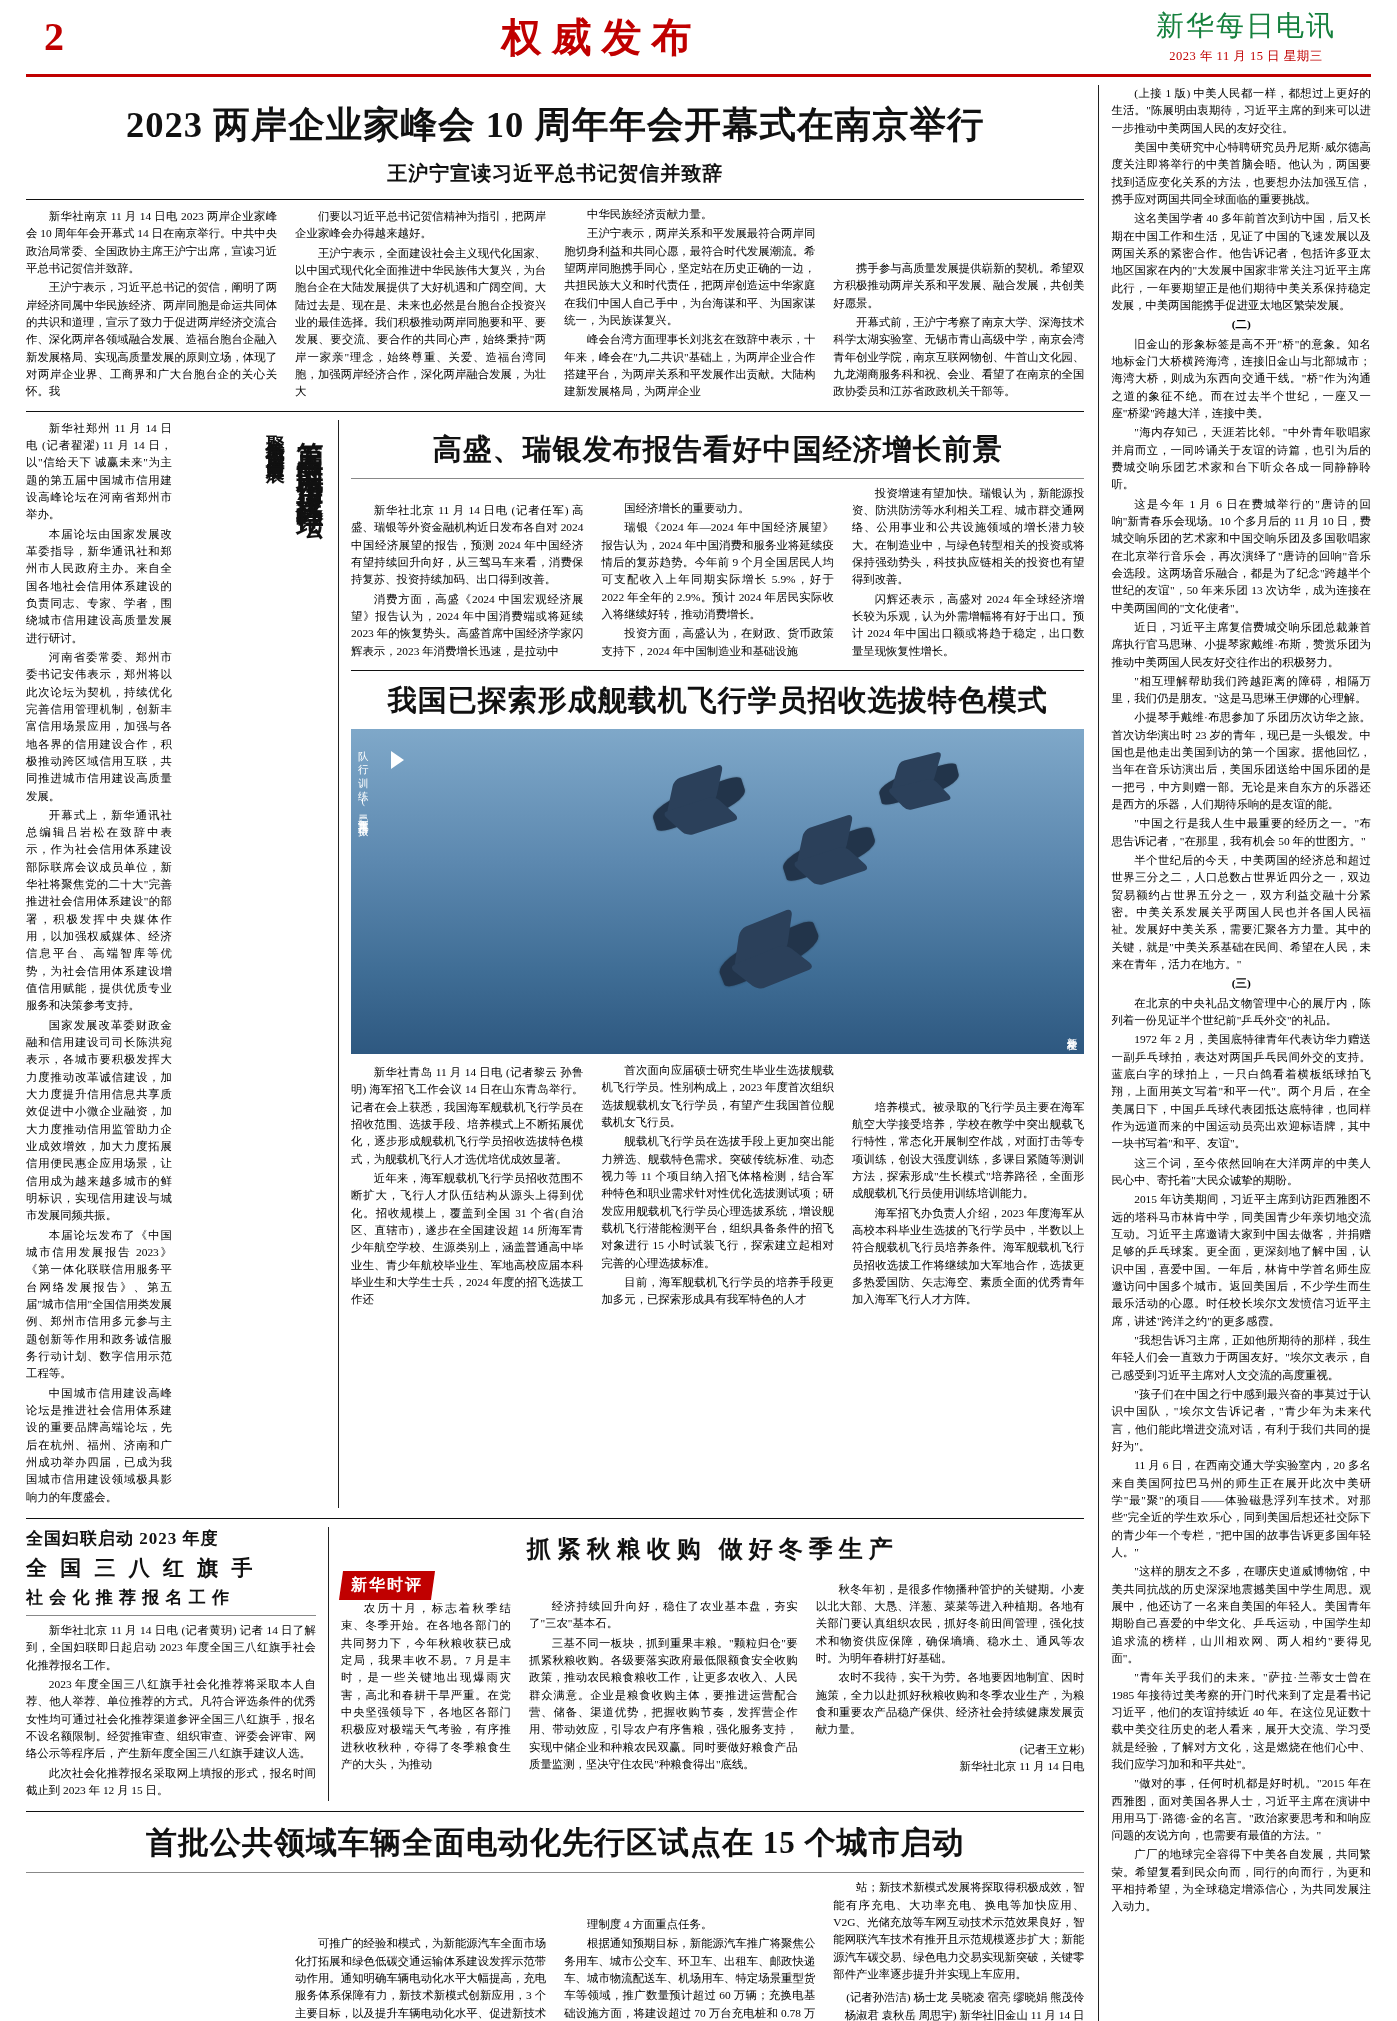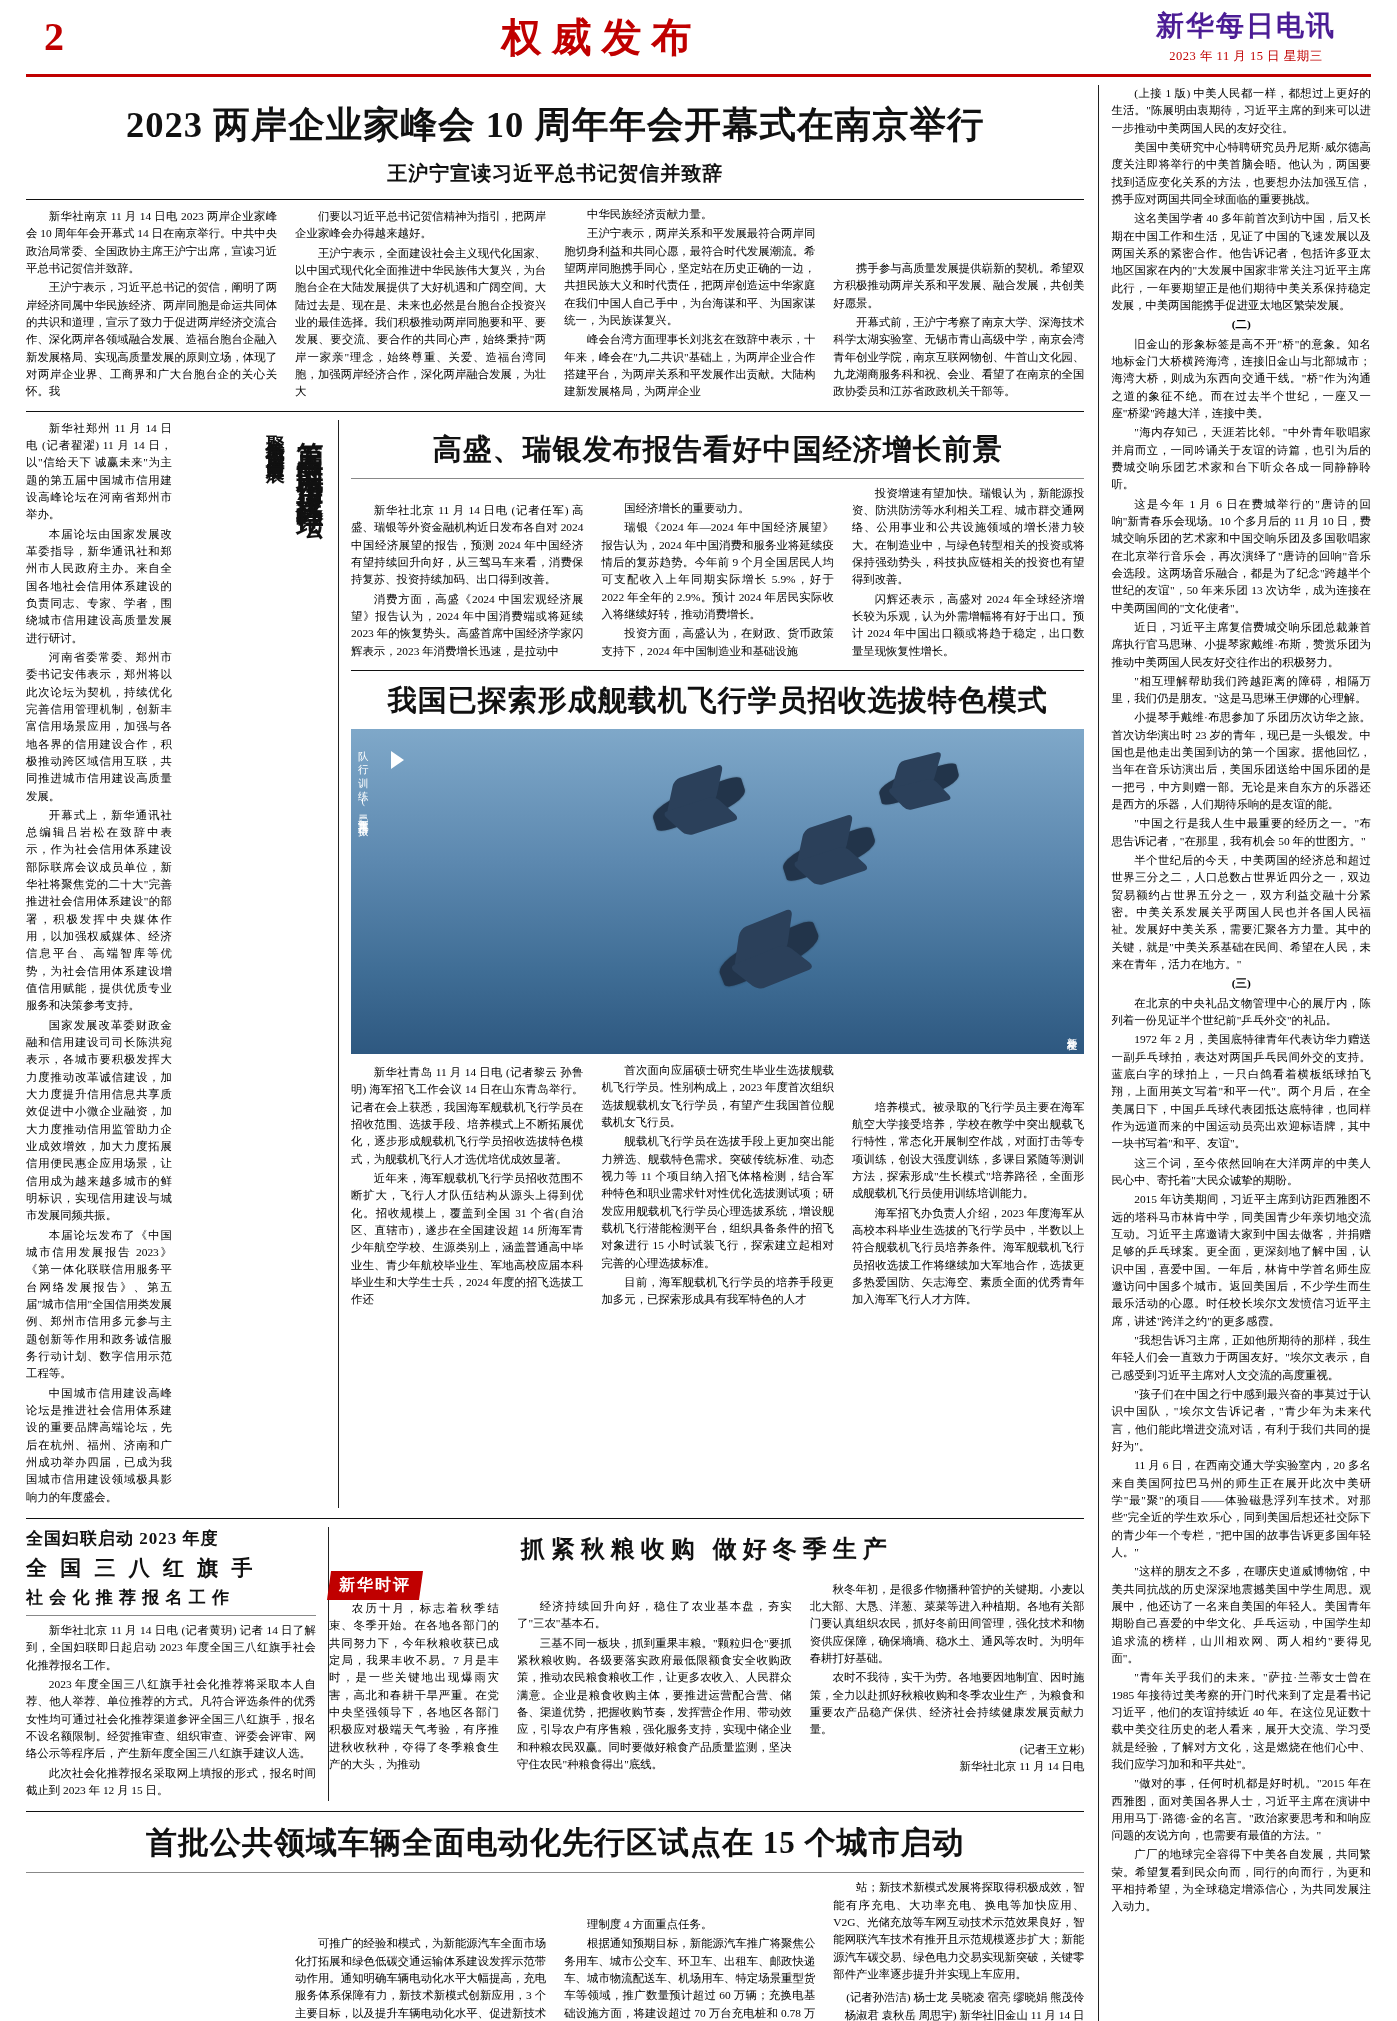--- a/index.html
+++ b/index.html
@@ -48,22 +48,22 @@
     color: #c00000;
     letter-spacing: 10px;
     font-family: "Liberation Serif", serif;
   }
   .masthead-right {
     width: 250px;
     text-align: center;
   }
   .paper-name {
     font-size: 28px;
-    font-weight: bold;
-    color: #4c1d95;
+    font-weight: normal;
+    color: #15803d;
     letter-spacing: 2px;
     line-height: 1.2;
   }
   .paper-date {
     font-size: 12.5px;
     color: #c00000;
     margin-top: 6px;
     letter-spacing: 0.5px;
   }
 
@@ -360,21 +360,21 @@
               <div class="l3">社 会 化 推 荐 报 名 工 作</div>
             </div>
             <div class="rule-hair" style="margin:6px 0;"></div>
             <div class="body-text">
               <p>新华社北京 11 月 14 日电 (记者黄玥) 记者 14 日了解到，全国妇联即日起启动 2023 年度全国三八红旗手社会化推荐报名工作。</p>
               <p>2023 年度全国三八红旗手社会化推荐将采取本人自荐、他人举荐、单位推荐的方式。凡符合评选条件的优秀女性均可通过社会化推荐渠道参评全国三八红旗手，报名不设名额限制。经贺推审查、组织审查、评委会评审、网络公示等程序后，产生新年度全国三八红旗手建议人选。</p>
               <p>此次社会化推荐报名采取网上填报的形式，报名时间截止到 2023 年 12 月 15 日。</p>
             </div>
           </div>
 
-          <div style="flex:1; border-left:1px solid #222; ">
+          <div style="flex:1; border-left:1px solid #222; padding-left:12px;">
             <div class="center-head-sm">抓紧秋粮收购    做好冬季生产</div>
             <div class="cols" style="margin-top:6px;">
               <div class="col" style="max-width:170px;">
                 <div class="stamp"><span>新华时评</span></div>
                 <div class="body-text" style="">
                   <p>农历十月，标志着秋季结束、冬季开始。在各地各部门的共同努力下，今年秋粮收获已成定局，我果丰收不易。7 月是丰时，是一些关键地出现爆雨灾害，高北和春耕干旱严重。在党中央坚强领导下，各地区各部门积极应对极端天气考验，有序推进秋收秋种，夺得了冬季粮食生产的大头，为推动</p>
                 </div>
               </div>
               <div class="col body-text">
                 <p>经济持续回升向好，稳住了农业基本盘，夯实了"三农"基本石。</p>

